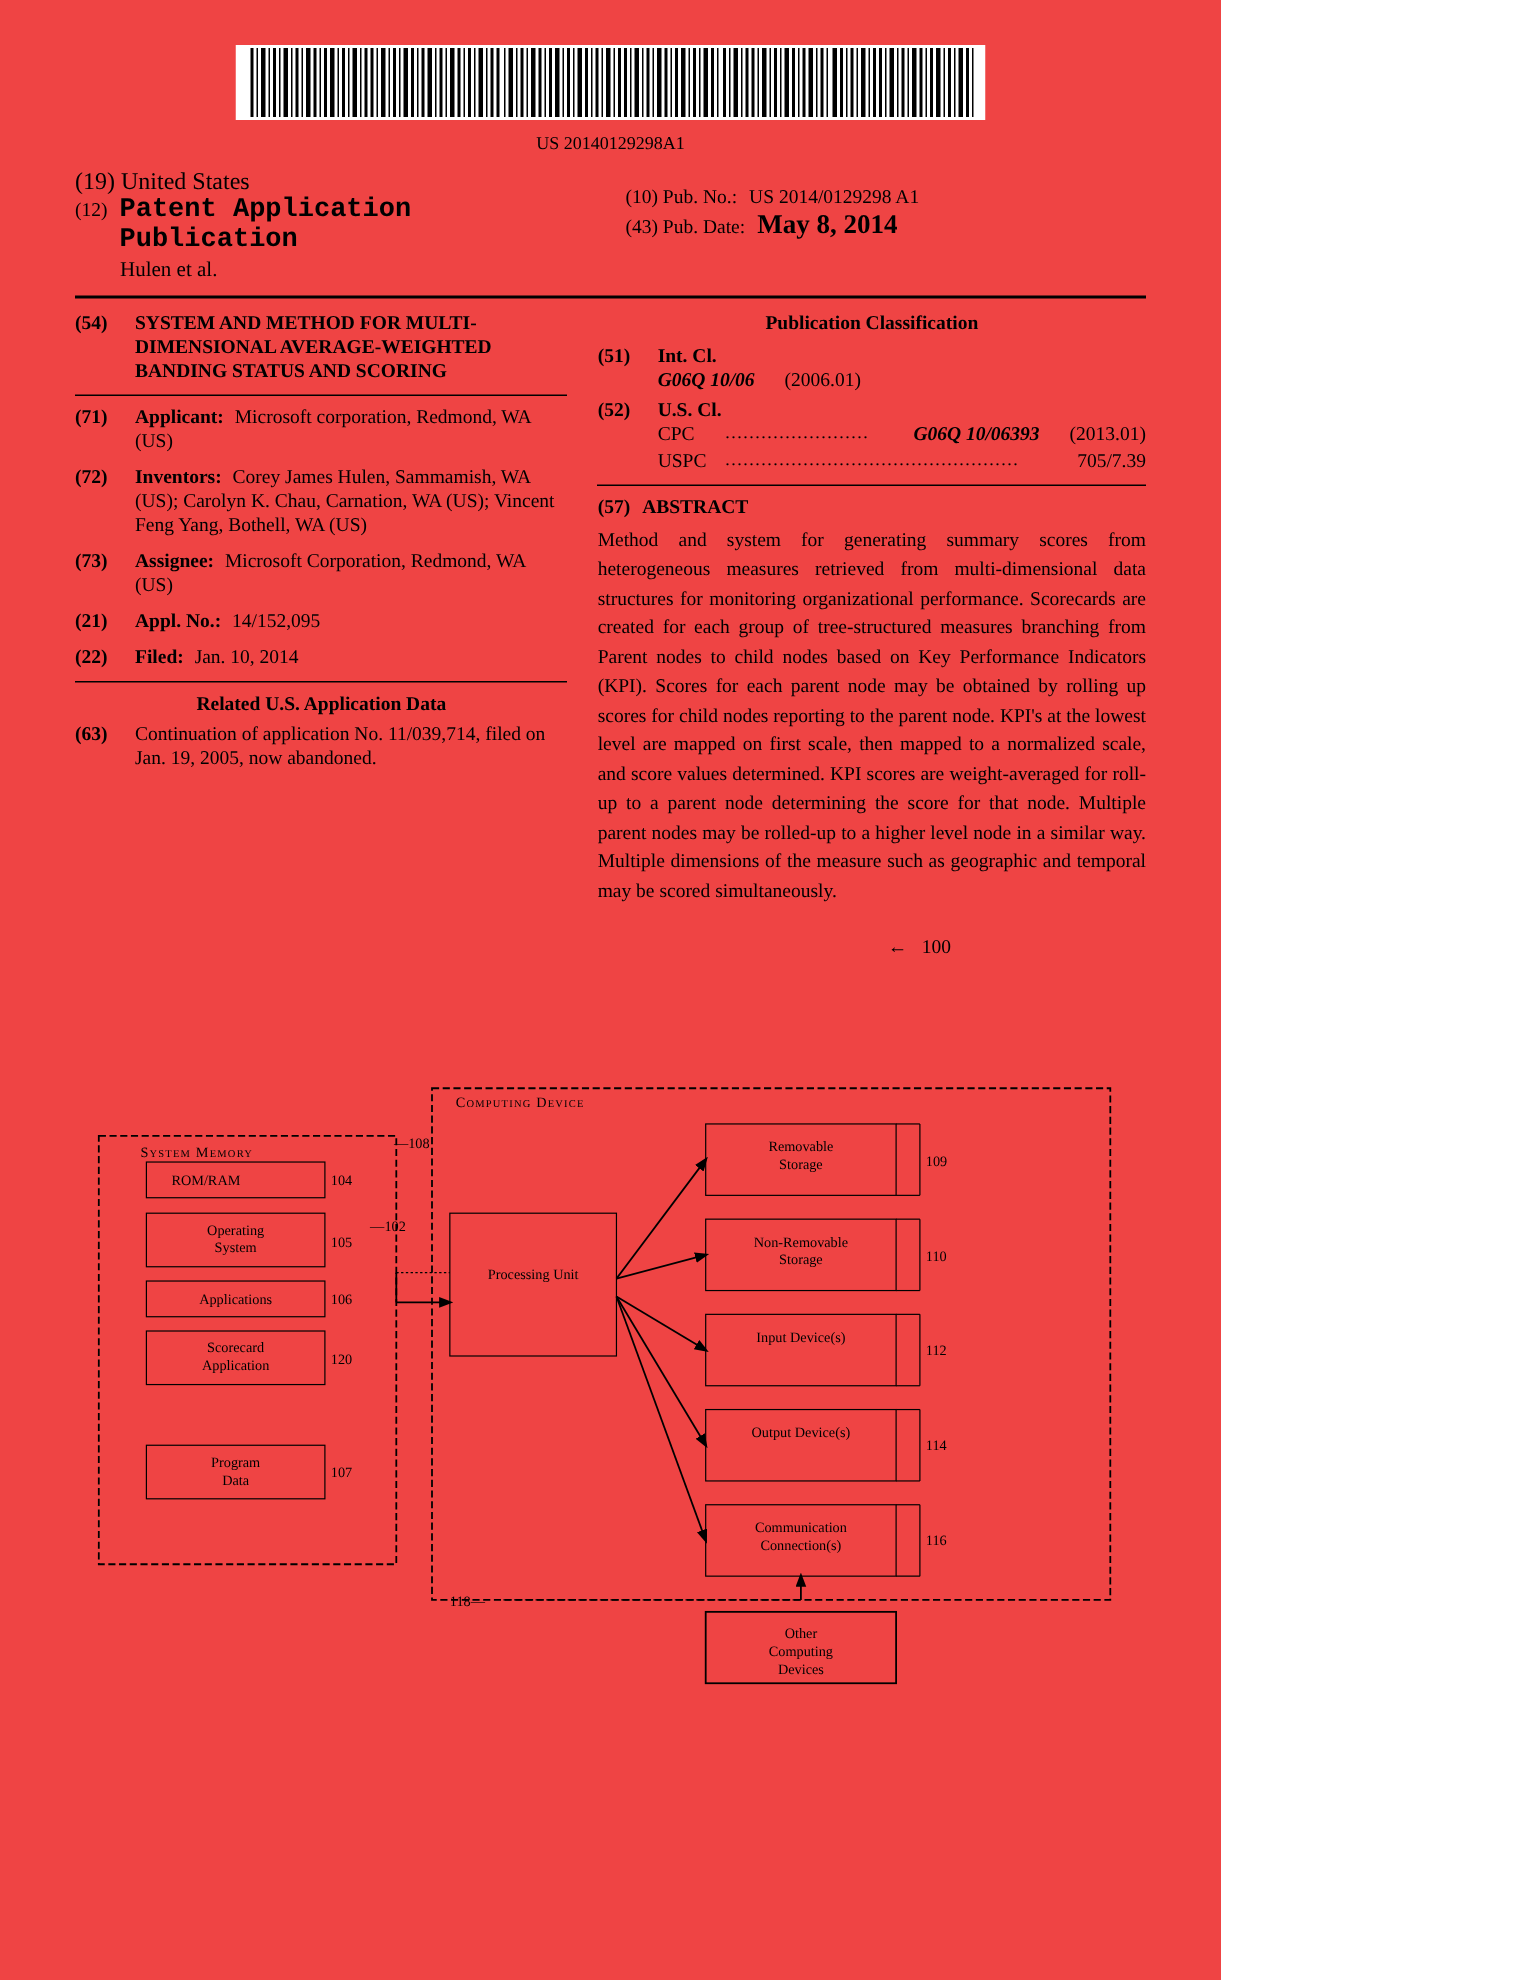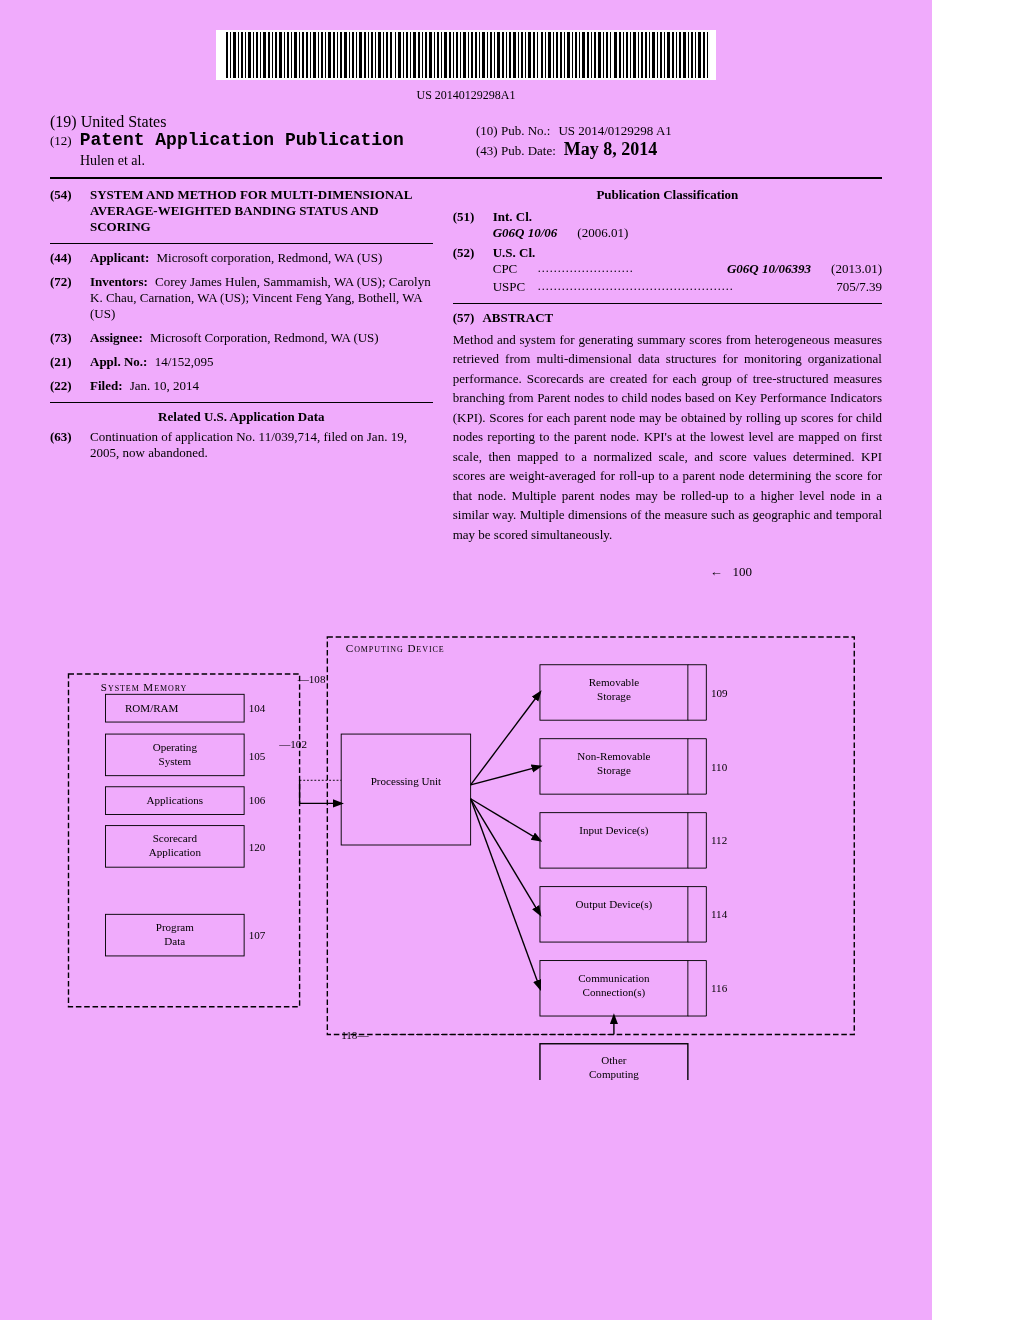--- a/index.html
+++ b/index.html
@@ -6,23 +6,23 @@
     body {
       background: #fff;
       font-family: 'Times New Roman', Times, serif;
       font-size: 13px;
       color: #000;
       width: 1024px;
       min-height: 1320px;
       padding: 0;
     }
     .page {
-      width: 932px;
+      width: 814px;
       min-height: 1320px;
-      background: #f0abfc;
+      background: #ef4444;
       padding: 30px 50px 30px 50px;
     }
 
     
     .barcode-section {
       text-align: center;
       margin-bottom: 4px;
     }
     .barcode-svg {
       display: inline-block;
@@ -358,21 +358,21 @@
       <div class="field-row">
         <span class="field-num">(54)</span>
         <div class="field-content title-block">
           <span class="title-text">SYSTEM AND METHOD FOR MULTI-DIMENSIONAL AVERAGE-WEIGHTED BANDING STATUS AND SCORING</span>
         </div>
       </div>
 
       <hr class="thin-divider">
 
       <div class="field-row">
-        <span class="field-num">(44)</span>
+        <span class="field-num">(71)</span>
         <div class="field-content">
           <span class="field-label">Applicant:</span>
           <span>Microsoft corporation, Redmond, WA (US)</span>
         </div>
       </div>
 
       <div class="field-row">
         <span class="field-num">(72)</span>
         <div class="field-content">
           <span class="field-label">Inventors:</span>

